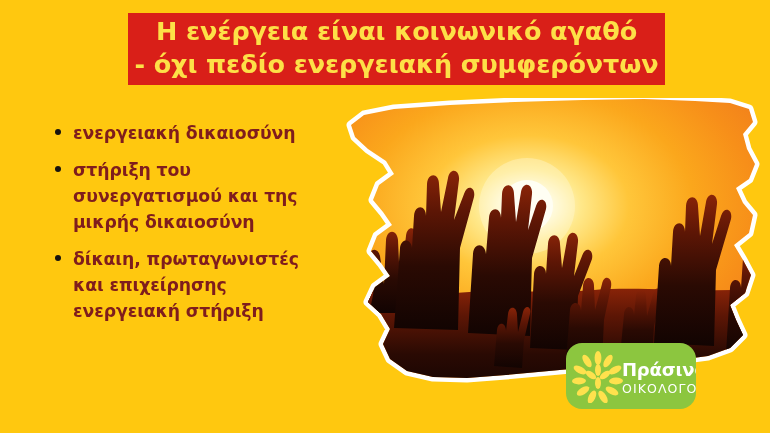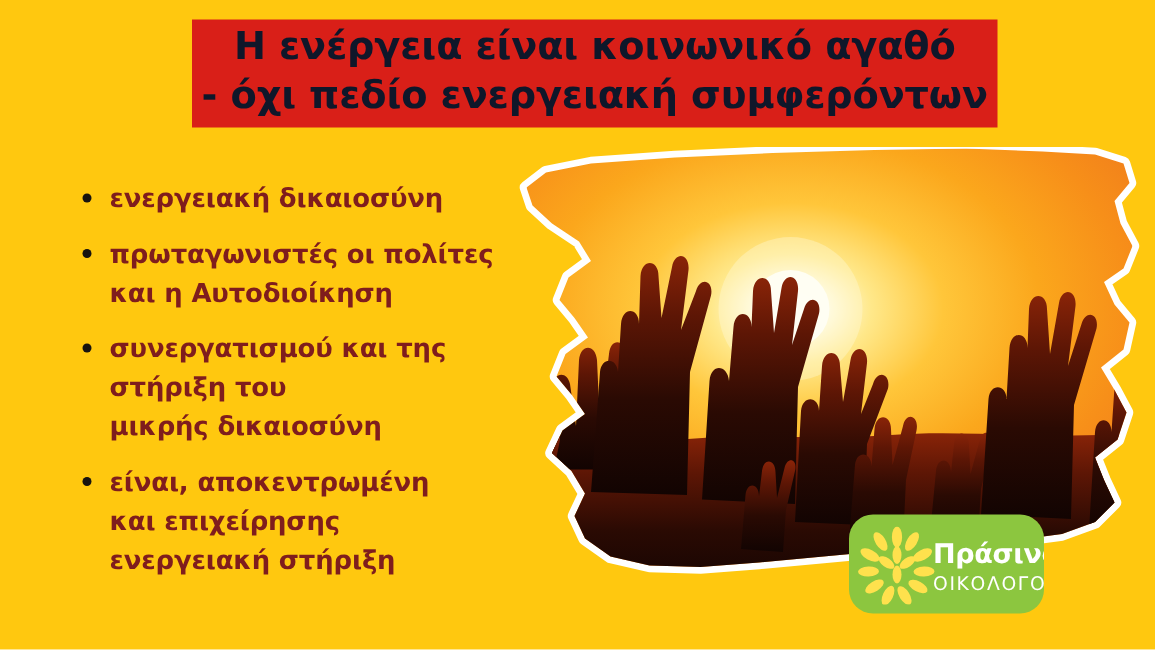--- a/index.html
+++ b/index.html
@@ -25,21 +25,21 @@
     height: 72px;
     background: #D91F18;
     display: flex;
     flex-direction: column;
     align-items: center;
     justify-content: center;
     box-sizing: border-box;
     padding: 2px 6px 4px 6px;
   }
   .title-line {
-    color: #0f172a;
+    color: #fde047;
     font-weight: bold;
     font-size: 25.5px;
     line-height: 33px;
     letter-spacing: -0.1px;
     white-space: nowrap;
     text-align: center;
   }
 
   
   #bullet-list {
@@ -130,36 +130,31 @@
     <div class="title-line">- όχι πεδίο ενεργειακή συμφερόντων</div>
   </div>
 
   <div id="bullet-list">
 
     <div class="bullet-item">
       <span class="bullet-dot"></span>
       <div class="bullet-line">ενεργειακή δικαιοσύνη</div>
     </div>
 
+
     <div class="bullet-item">
       <span class="bullet-dot"></span>
-      <div class="bullet-line">πρωταγωνιστές οι πολίτες</div>
-      <div class="bullet-line">και η Αυτοδιοίκηση</div>
+      <div class="bullet-line">στήριξη του</div>
+      <div class="bullet-line">συνεργατισμού και της</div>
+      <div class="bullet-line">μικρής δικαιοσύνη</div>
     </div>
 
     <div class="bullet-item">
       <span class="bullet-dot"></span>
-      <div class="bullet-line">συνεργατισμού και της</div>
-      <div class="bullet-line">στήριξη του</div>
-      <div class="bullet-line">μικρής δικαιοσύνη</div>
-    </div>
-
-    <div class="bullet-item">
-      <span class="bullet-dot"></span>
-      <div class="bullet-line">είναι, αποκεντρωμένη</div>
+      <div class="bullet-line">δίκαιη, πρωταγωνιστές</div>
       <div class="bullet-line">και επιχείρησης</div>
       <div class="bullet-line">ενεργειακή στήριξη</div>
     </div>
 
   </div>
 
   <div id="photo-wrap">
 
     <svg width="430" height="300" viewBox="0 0 430 300" style="position:absolute;inset:0;">
       <defs>

